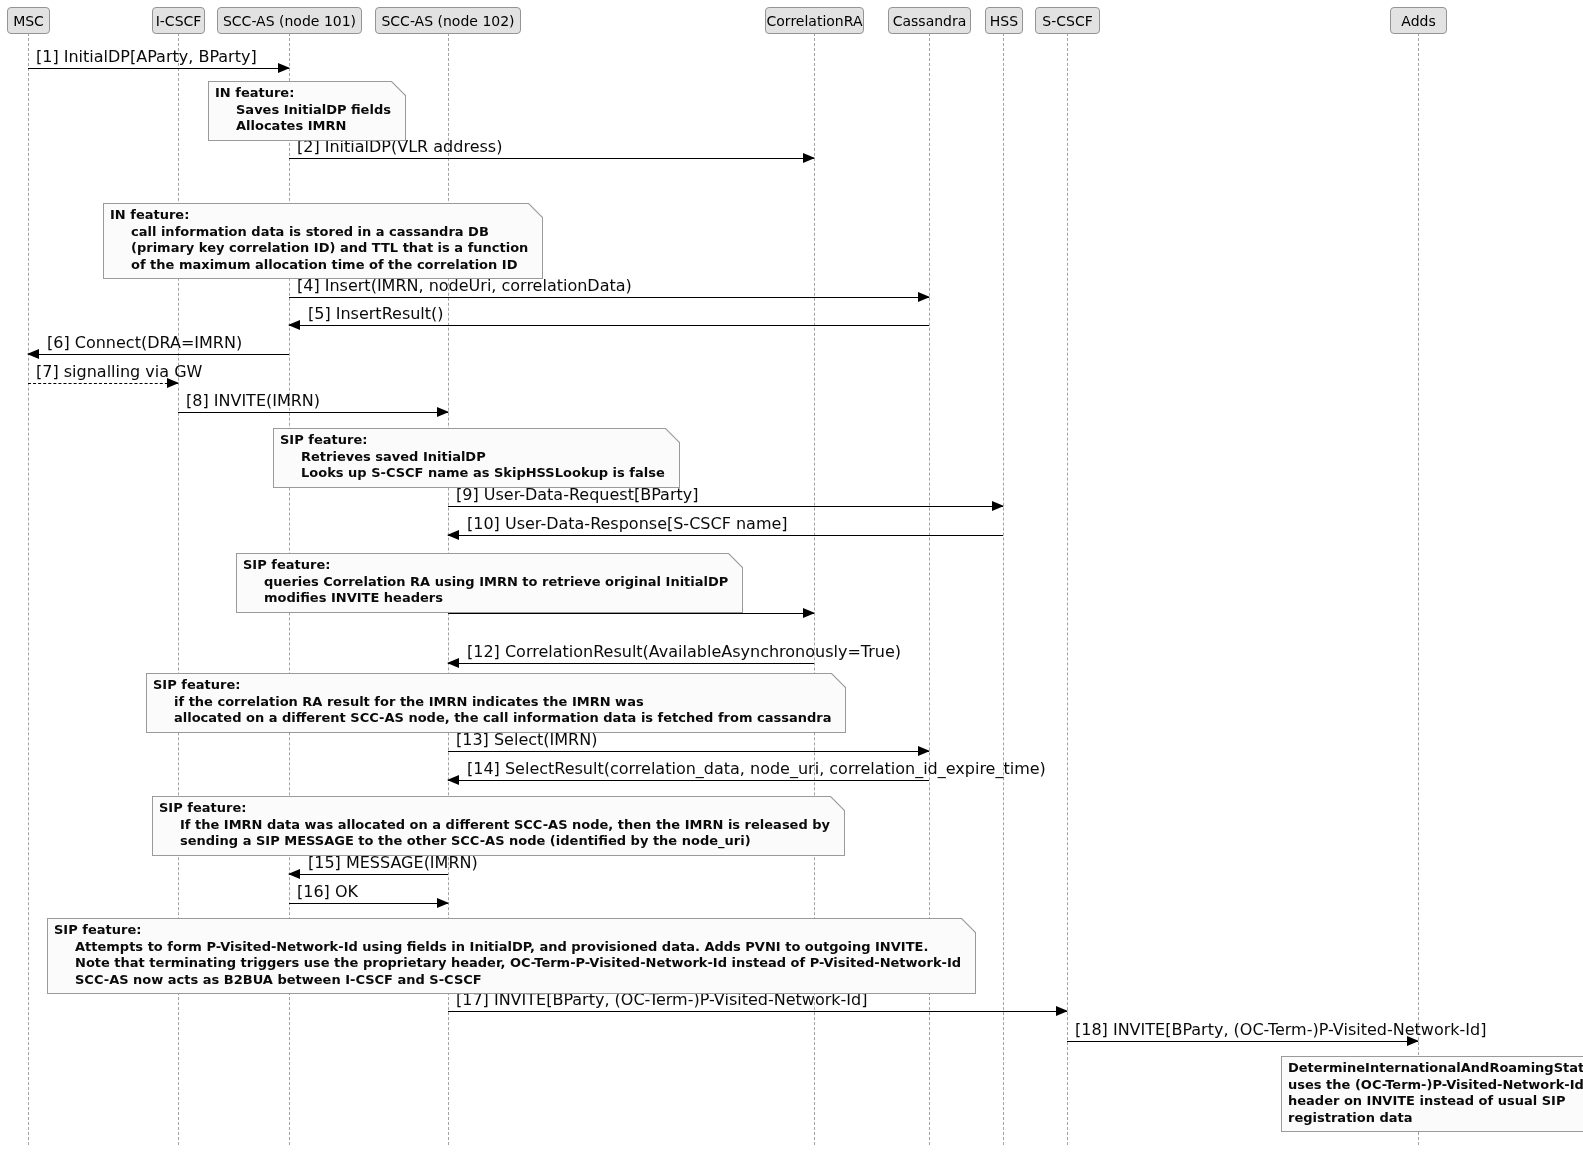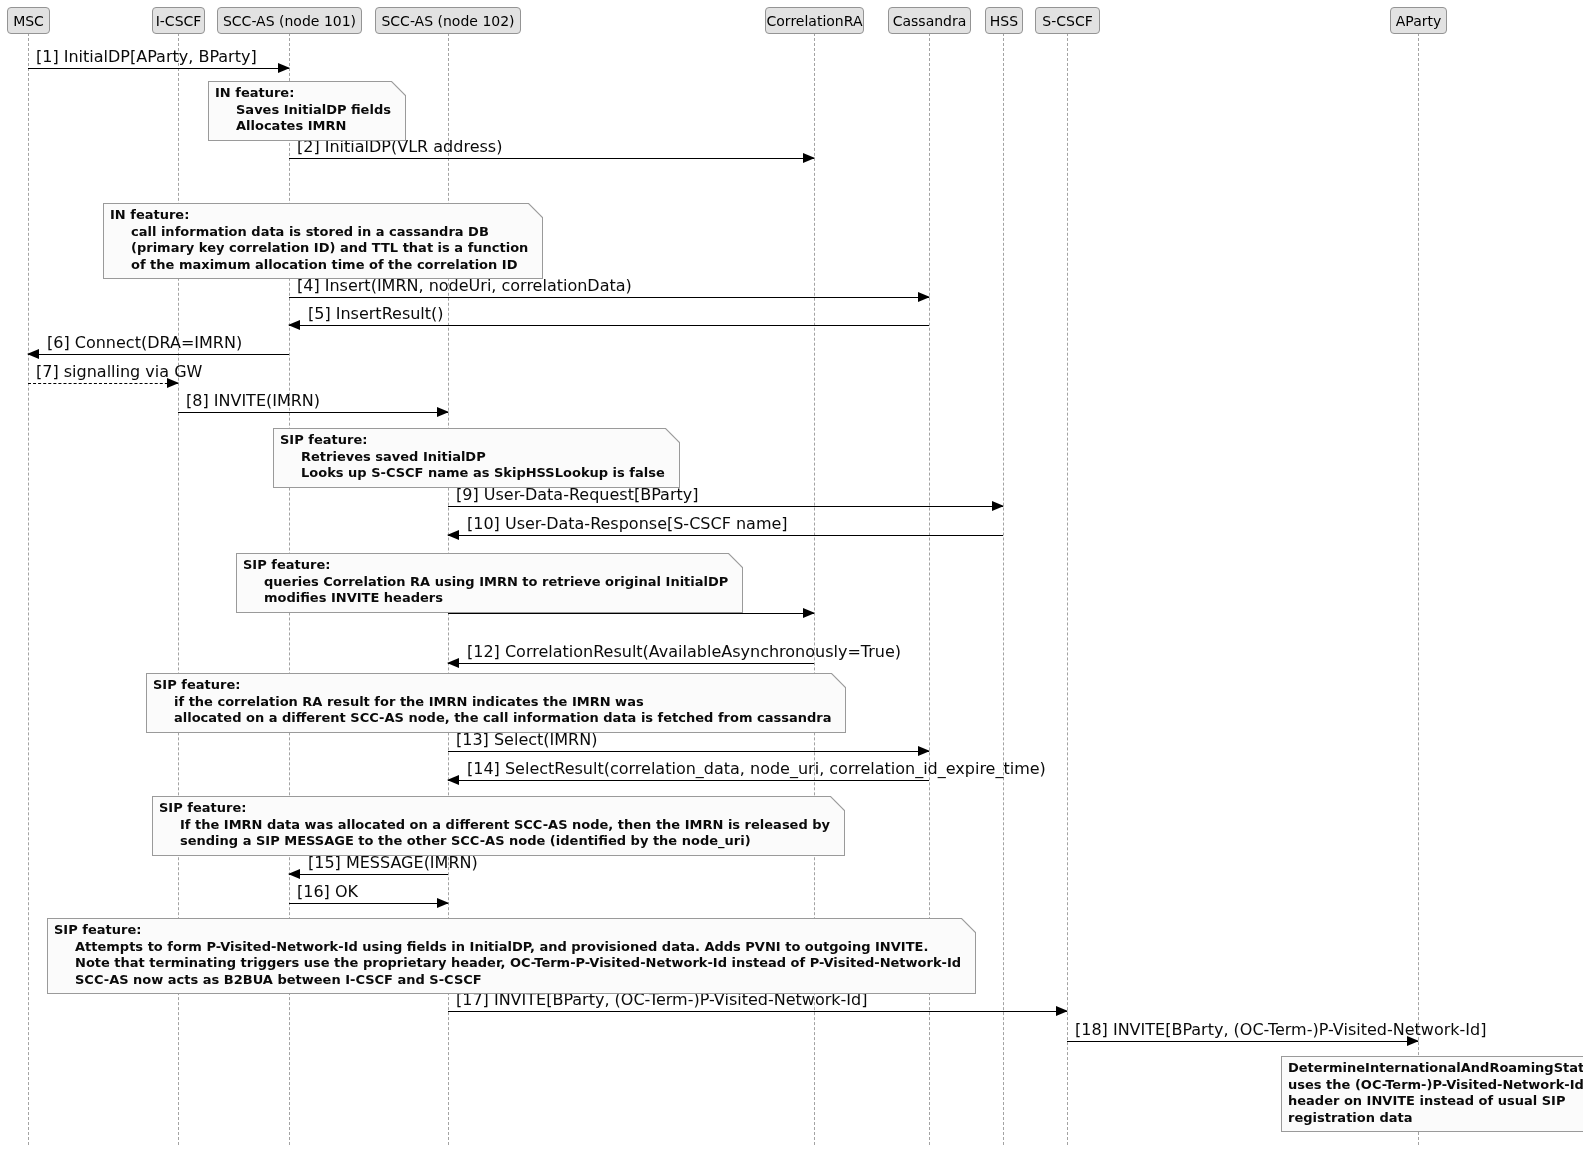--- a/index.html
+++ b/index.html
@@ -188,15 +188,15 @@
   </div>
 
   <div class="part" style="left:7px;width:43px">MSC</div>
   <div class="part" style="left:152px;width:53px">I-CSCF</div>
   <div class="part" style="left:217px;width:145px">SCC-AS (node 101)</div>
   <div class="part" style="left:375px;width:146px">SCC-AS (node 102)</div>
   <div class="part" style="left:765px;width:99px">CorrelationRA</div>
   <div class="part" style="left:888px;width:83px">Cassandra</div>
   <div class="part" style="left:985px;width:38px">HSS</div>
   <div class="part" style="left:1035px;width:65px">S-CSCF</div>
-  <div class="part" style="left:1390px;width:57px">AParty</div>
+  <div class="part" style="left:1390px;width:57px">Adds</div>
 
 </div>
 
 </body></html>

